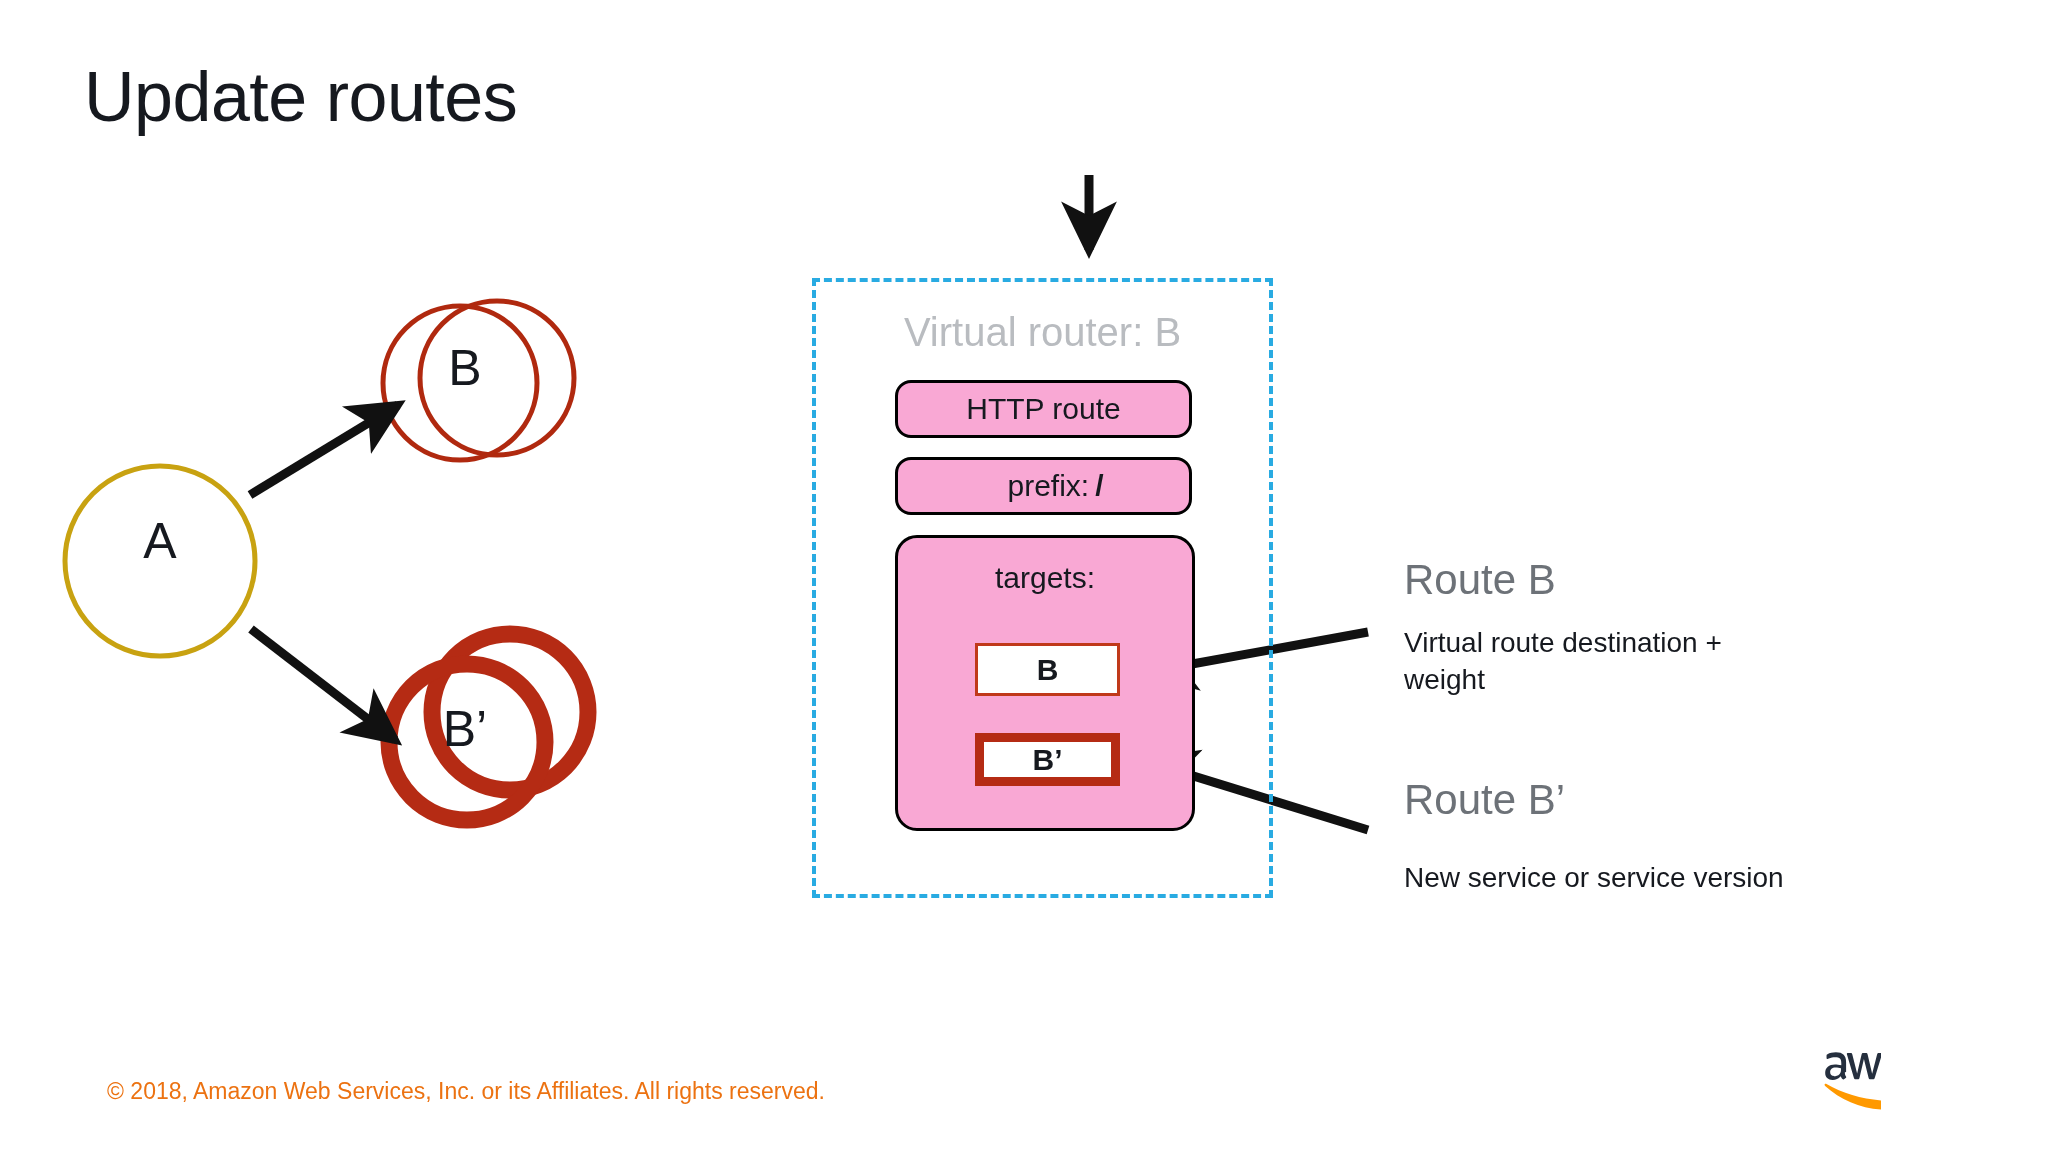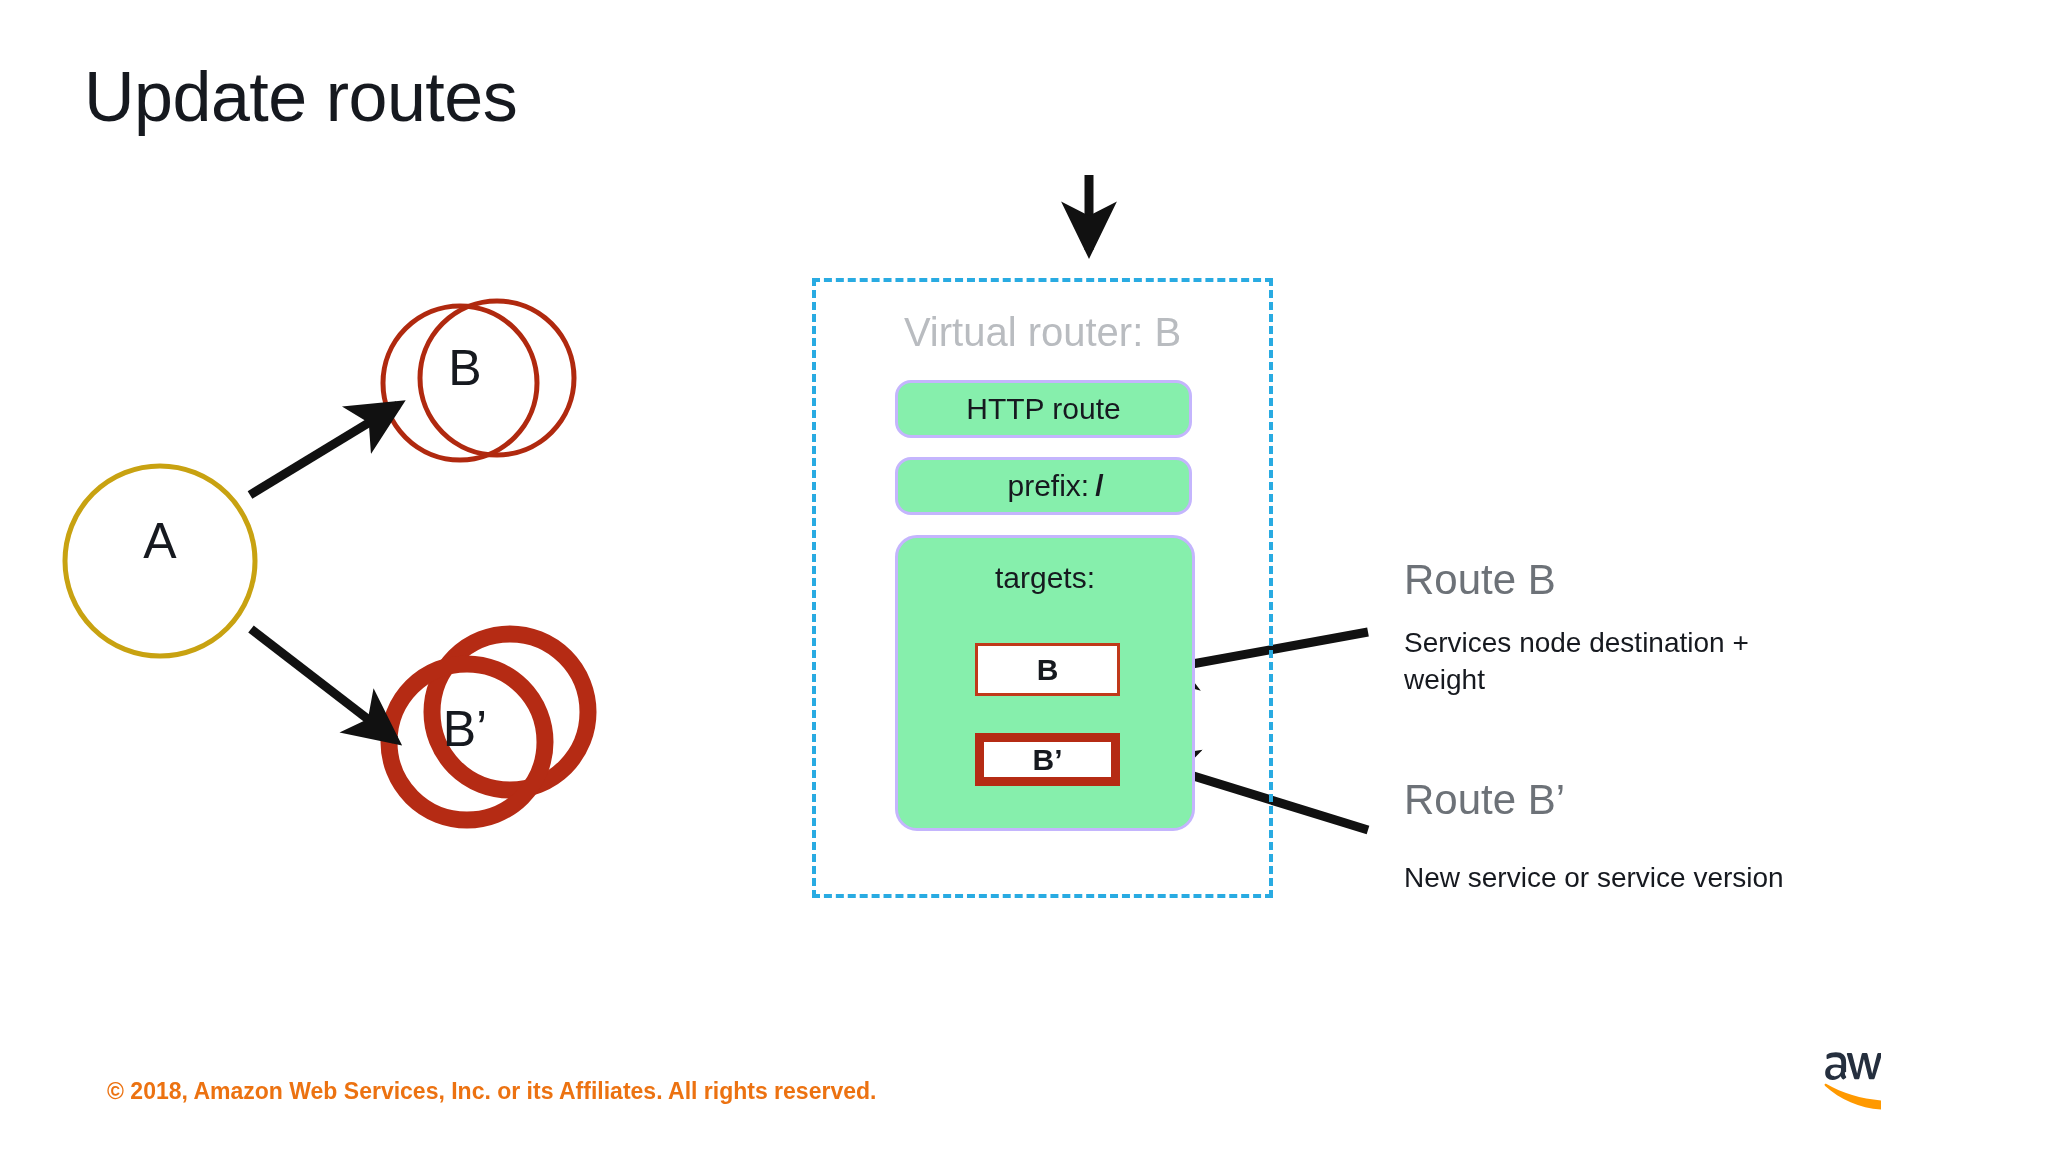--- a/index.html
+++ b/index.html
@@ -76,23 +76,23 @@
     font-weight: 400;
     color: #b9bcc0;
     line-height: 1.15;
     white-space: nowrap;
     margin-top: 9px;
   }
 
   
   .rbox {
     position: absolute;
-    border: 3px solid #c4b5fd;
+    border: 3px solid #000000;
     border-radius: 16px;
-    background: #86efac;
+    background: #f9a8d4;
     box-sizing: border-box;
     display: flex;
     align-items: center;
     justify-content: center;
     font-size: 30px;
     color: #16191f;
   }
   .rbox.http-route { left: 895px; top: 380px; width: 297px; height: 58px; }
   .rbox.prefix     { left: 895px; top: 457px; width: 297px; height: 58px; padding-left: 24px; }
   .rbox.targets    {
@@ -157,21 +157,21 @@
   .ann-body.route-b-body { left: 1404px; top: 625px; width: 400px; }
   .ann-heading.route-bp   { left: 1404px; top: 777px; }
   .ann-body.route-bp-body { left: 1404px; top: 860px; width: 400px; }
 
   
   .footer-copy {
     position: absolute;
     left: 107px;
     top: 1078px;
     font-size: 23px;
-    font-weight: bold;
+    font-weight: normal;
     color: #ec7211;
     white-space: nowrap;
   }
   .aws-logo {
     position: absolute;
     left: 1822px;
     top: 1045px;
     width: 132px;
     height: 72px;
   }
@@ -236,21 +236,21 @@
   </div>
 
   <div class="chip target-b">
     <span>B</span>
   </div>
   <div class="chip target-bp">
     <span>B’</span>
   </div>
 
   <div class="ann-heading route-b">Route B</div>
-  <div class="ann-body route-b-body">Services node destination + weight</div>
+  <div class="ann-body route-b-body">Virtual route destination + weight</div>
 
   <div class="ann-heading route-bp">Route B’</div>
   <div class="ann-body route-bp-body">New service or service version</div>
 
   <div class="footer-copy">© 2018, Amazon Web Services, Inc. or its Affiliates. All rights reserved.</div>
 
   <svg class="aws-logo" viewBox="0 0 132 72">
     <g fill="#252f3e">
 
       <path d="M21.6 27.2c0 1.3.14 2.35.38 3.12.28.77.63 1.61 1.12 2.52.17.28.24.56.24.8 0 .35-.21.7-.66 1.05l-2.2 1.47c-.31.21-.63.31-.91.31-.35 0-.7-.17-1.05-.49a10.8 10.8 0 01-1.26-1.65c-.35-.6-.7-1.26-1.08-2.06-2.73 3.22-6.16 4.83-10.29 4.83-2.94 0-5.28-.84-6.99-2.52S-3.6 30.7-3.6 27.73c0-3.15 1.12-5.7 3.39-7.62 2.27-1.93 5.28-2.9 9.1-2.9 1.26 0 2.56.11 3.92.28 1.37.18 2.77.46 4.24.77v-2.69c0-2.84-.6-4.83-1.75-5.99-1.19-1.16-3.22-1.72-6.12-1.72-1.33 0-2.69.17-4.09.52a30.4 30.4 0 00-4.09 1.3c-.63.28-1.08.45-1.37.52-.28.07-.49.11-.66.11-.56 0-.84-.42-.84-1.26V6.35c0-.63.07-1.12.24-1.4.18-.28.49-.56.98-.84 1.33-.7 2.94-1.26 4.8-1.72 1.86-.49 3.85-.73 5.95-.73 4.55 0 7.87 1.05 9.98 3.15 2.06 2.1 3.12 5.28 3.12 9.56v12.59zm-14.2 5.32c1.26 0 2.55-.24 3.92-.7 1.37-.45 2.59-1.29 3.61-2.45.63-.73 1.08-1.54 1.33-2.45.24-.91.38-2 .38-3.29v-1.58c-1.05-.24-2.17-.45-3.32-.6-1.16-.14-2.27-.21-3.4-.21-2.41 0-4.2.49-5.39 1.47-1.19.98-1.79 2.38-1.79 4.2 0 1.72.45 3.01 1.33 3.85.88.84 2.17 1.26 3.82 1.26z" transform="translate(6,6) scale(0.78)"></path>

